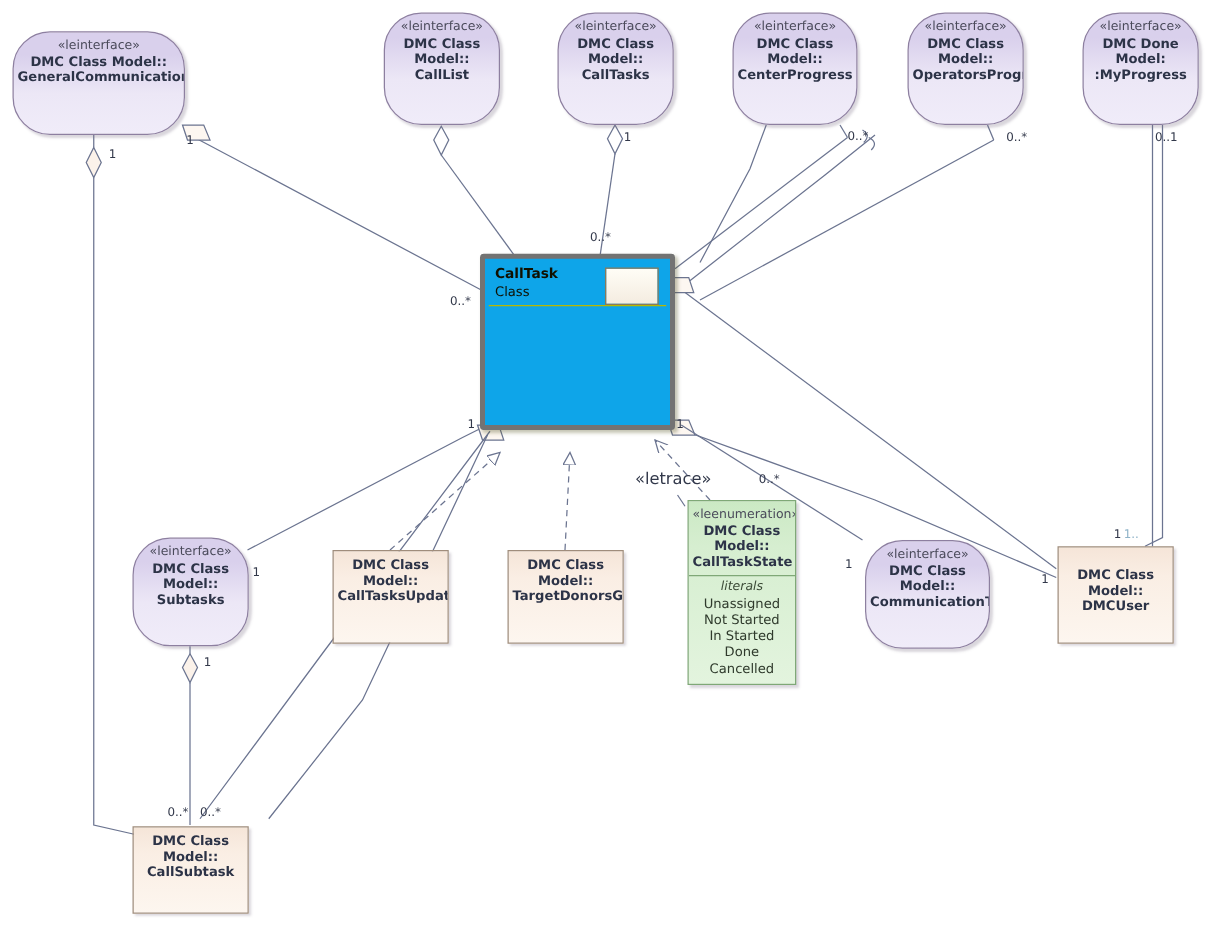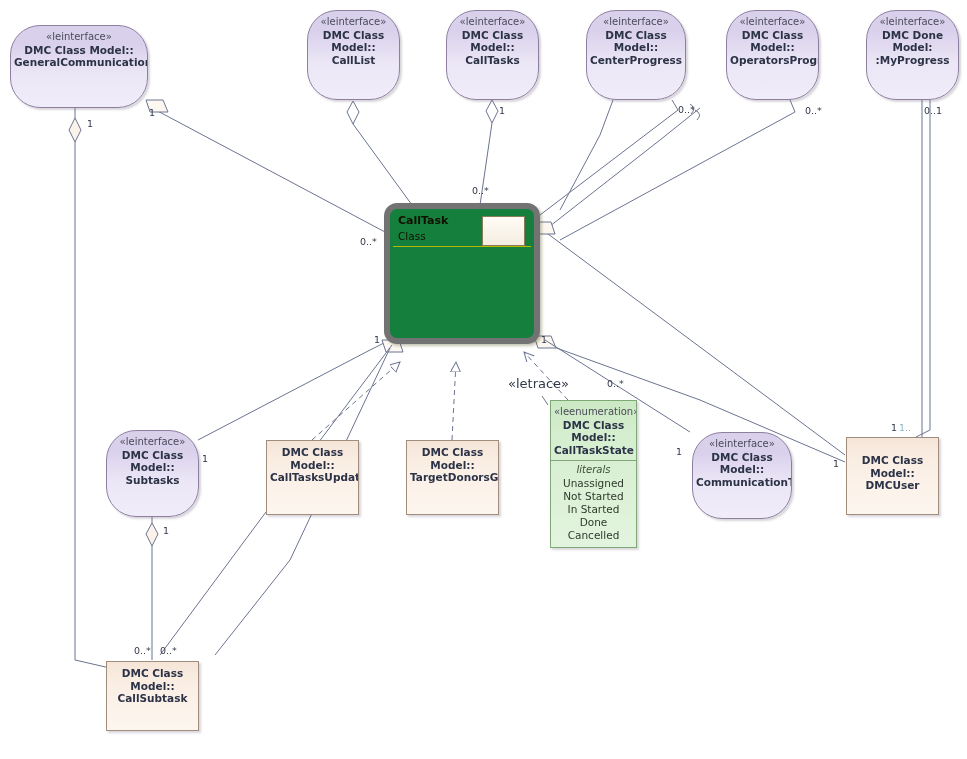--- a/index.html
+++ b/index.html
@@ -75,23 +75,23 @@
   .enum .lit {
     display: block;
     font-size: 10.5px;
     color: #2f3a2c;
     line-height: 13px;
   }
   
   .note {
     position: absolute;
     box-sizing: border-box;
-    background: #15803d;
-    border: 6px solid #737373;
-    border-radius: 13px;
+    background: #0ea5e9;
+    border: 4px solid #737373;
+    border-radius: 3px;
     box-shadow: 2px 2px 3px rgba(90,90,40,0.35);
     color: #1b1b00;
     overflow: hidden;
   }
   .note .n-title {
     font-weight: bold;
     font-size: 11px;
     padding: 5px 0 0 8px;
     color: #101000;
   }

